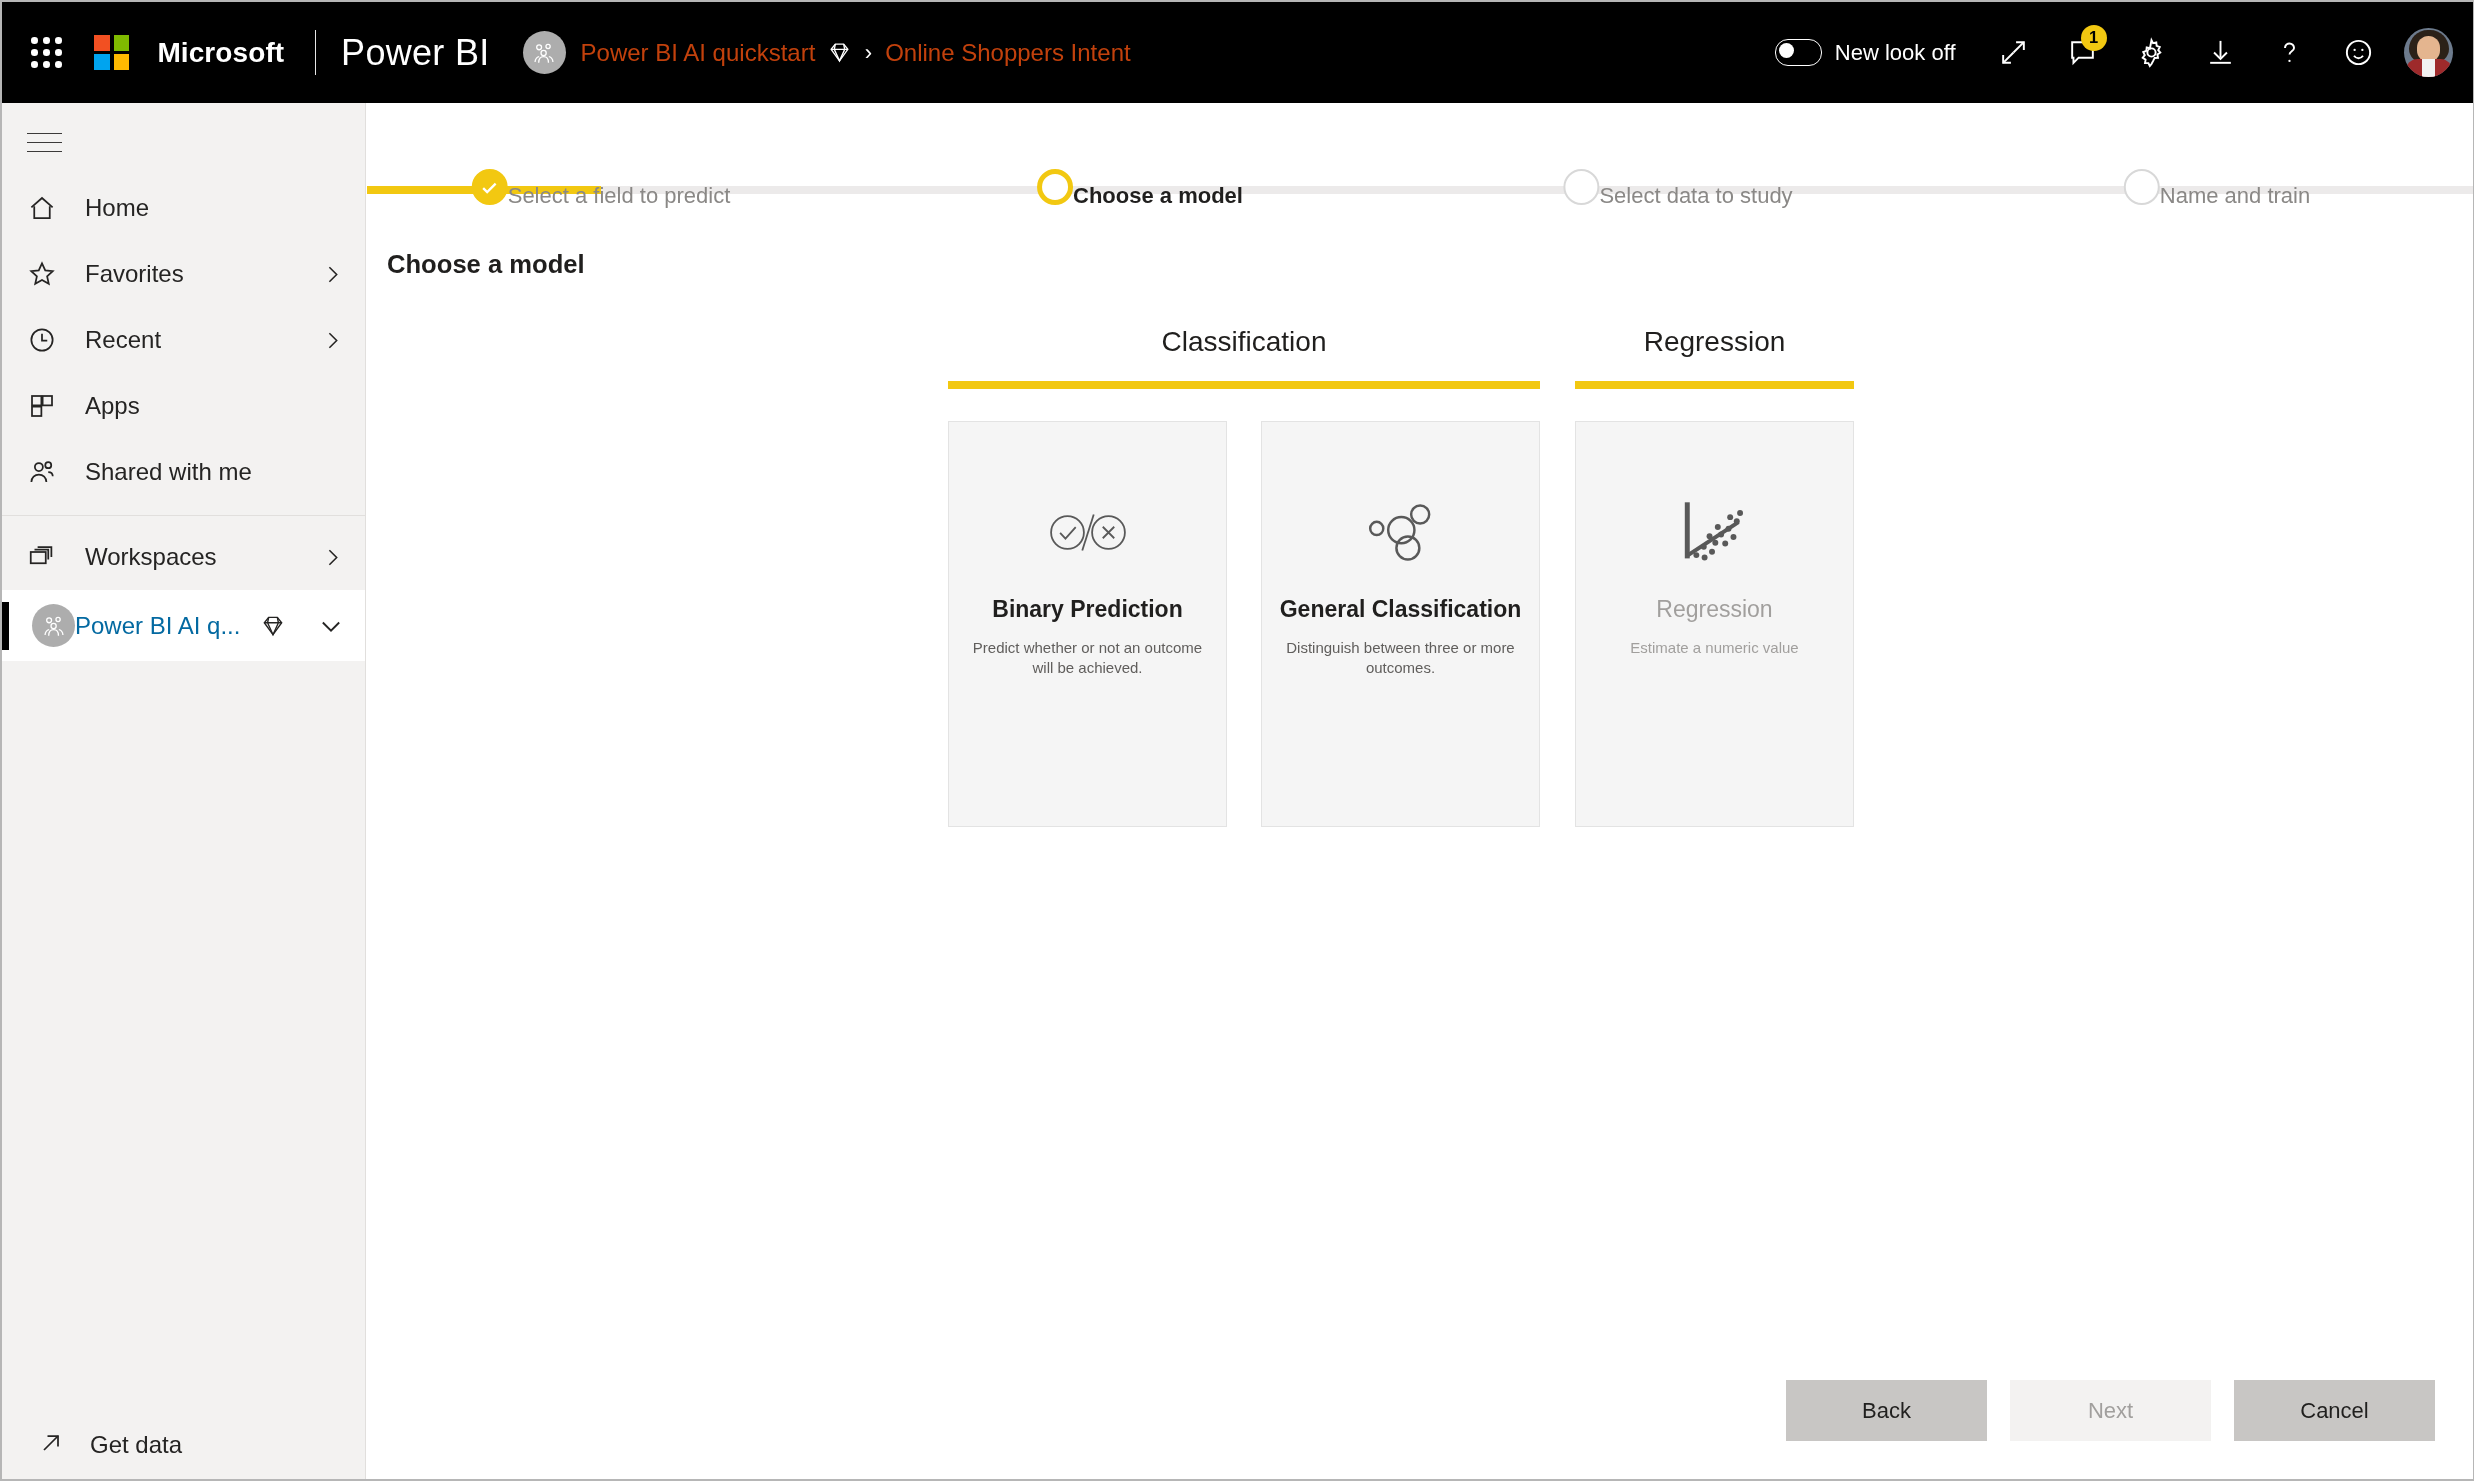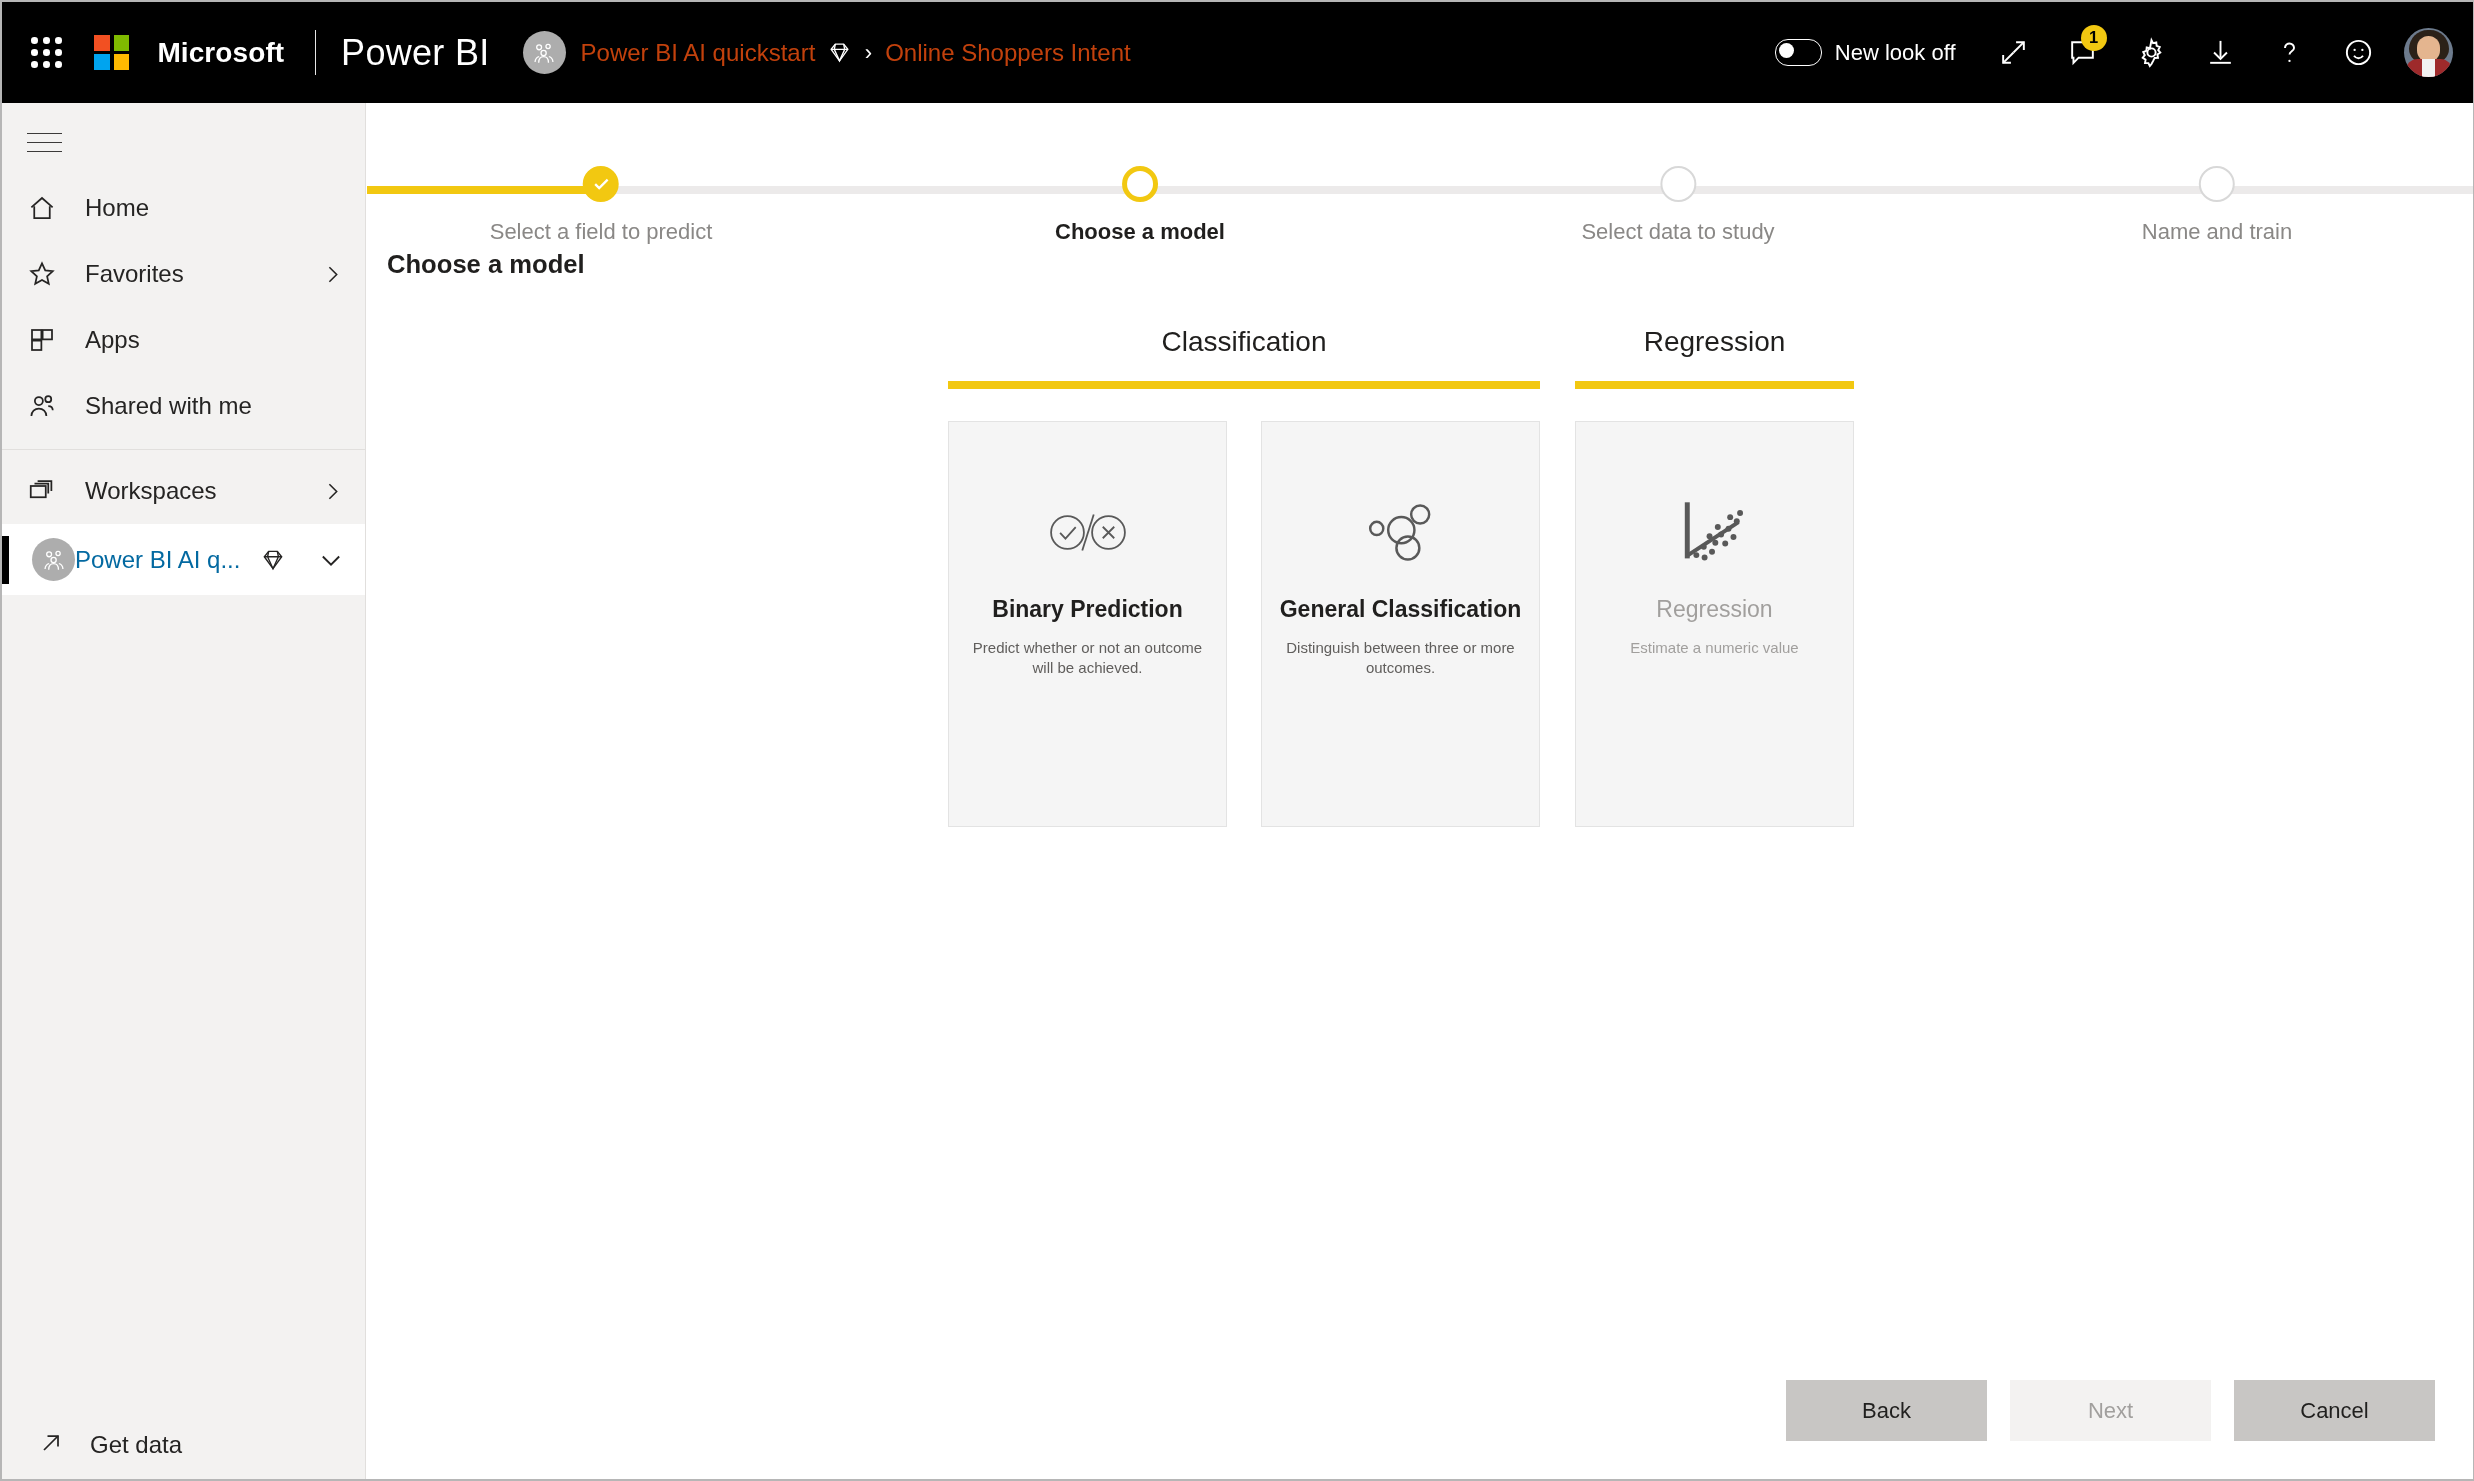--- a/index.html
+++ b/index.html
@@ -339,21 +339,21 @@
     top: 20px;
     width: 234px;
     height: 8.2px;
     background: #f2c811;
   }
   .step {
     position: absolute;
     top: 0;
     transform: translateX(-50%);
     display: flex;
-    flex-direction: column;
+    flex-direction: row;
     align-items: center;
     cursor: pointer;
   }
   .dot {
     width: 36px; height: 36px;
     border-radius: 50%;
     box-sizing: border-box;
     background: #ffffff;
     border: 2.5px solid #d8d8d8;
     display: flex;
@@ -628,20 +628,34 @@
         </svg>
       </span>
       <span class="nav-label">Favorites</span>
       <span class="chev">
         <svg width="25" height="25" viewBox="0 0 24 24" fill="none" stroke="#252423" stroke-width="1.5">
           <path d="M9 5l7 7-7 7"></path>
         </svg>
       </span>
     </div>
 
+    <div class="nav-item">
+      <span class="ic">
+        <svg width="30" height="30" viewBox="0 0 24 24" fill="none" stroke="#252423" stroke-width="1.4">
+          <circle cx="12" cy="12" r="8.5"></circle>
+            <path d="M12 7v5.4h4.2"></path>
+        </svg>
+      </span>
+      <span class="nav-label">Recent</span>
+      <span class="chev">
+        <svg width="25" height="25" viewBox="0 0 24 24" fill="none" stroke="#252423" stroke-width="1.5">
+          <path d="M9 5l7 7-7 7"></path>
+        </svg>
+      </span>
+    </div>
 
     <div class="nav-item">
       <span class="ic">
         <svg width="30" height="30" viewBox="0 0 24 24" fill="none" stroke="#252423" stroke-width="1.4">
           <rect x="4" y="4" width="7.5" height="7.5"></rect>
             <rect x="12.5" y="4" width="7.5" height="7.5"></rect>
           <rect x="4" y="12.5" width="7.5" height="7.5"></rect>
         </svg>
       </span>
       <span class="nav-label">Apps</span>

